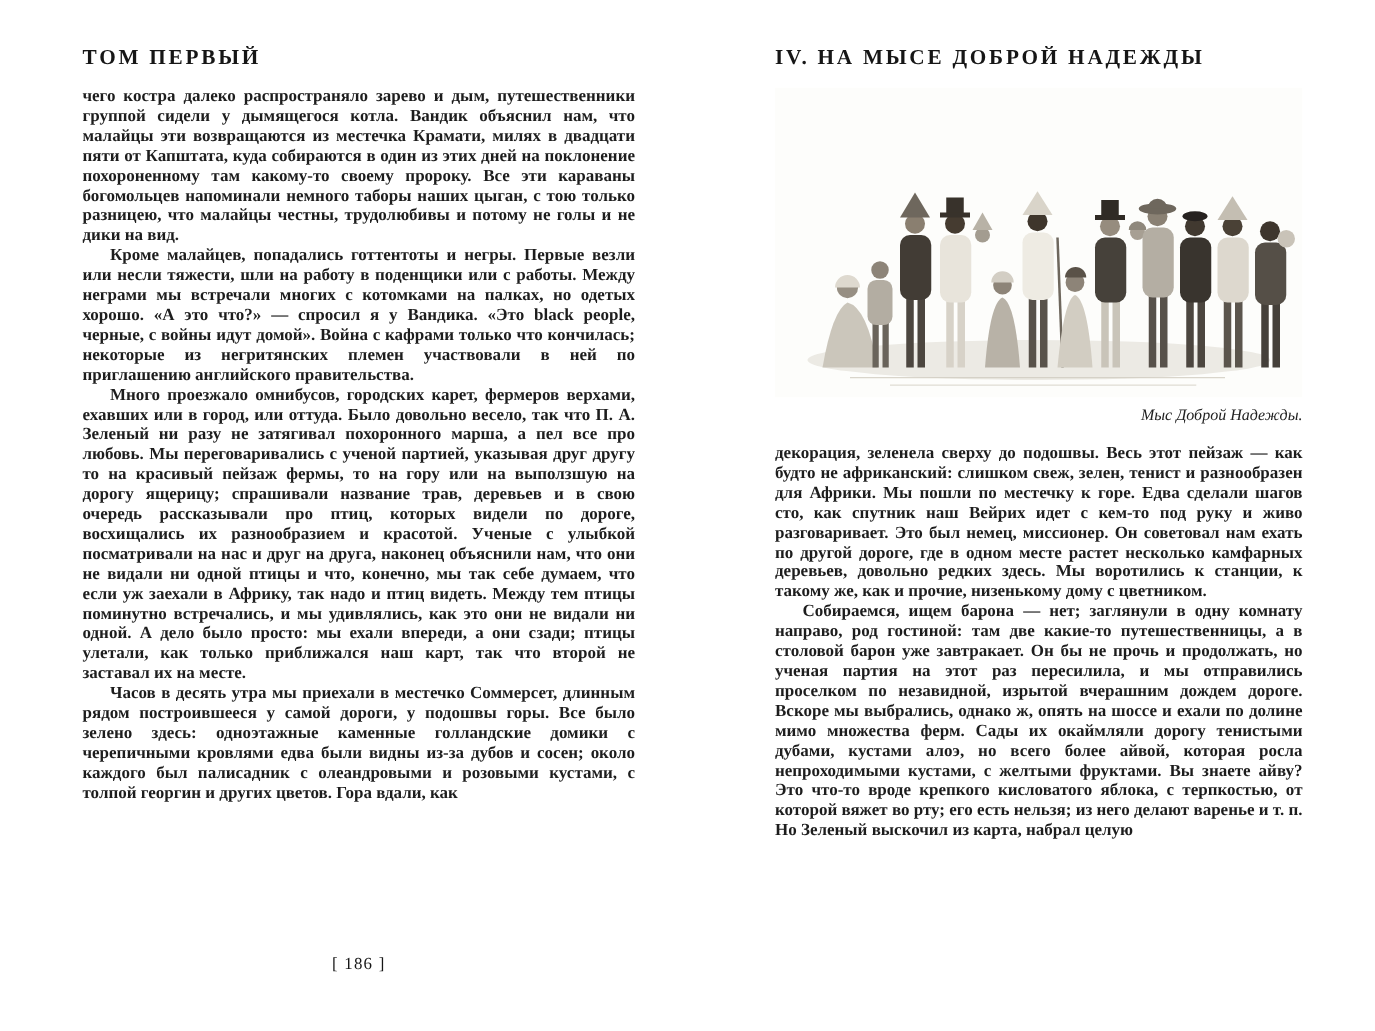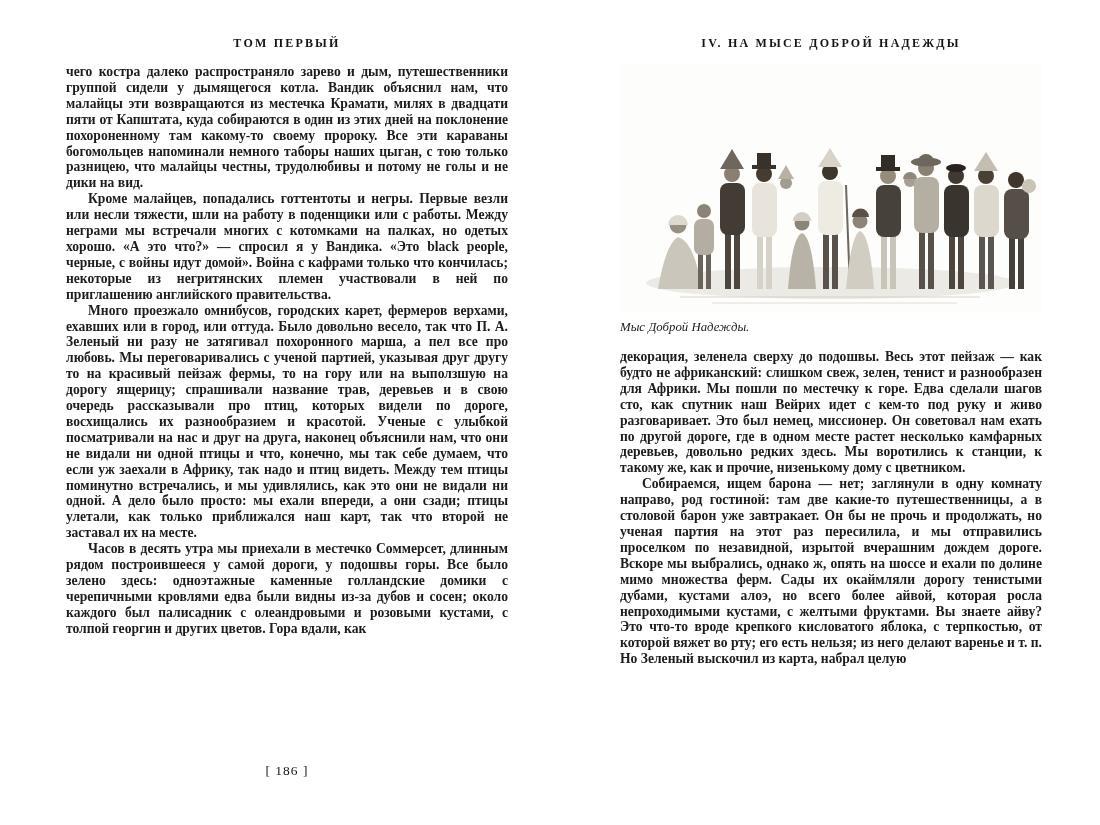--- a/index.html
+++ b/index.html
@@ -10,23 +10,22 @@
     font-family:"Liberation Serif", "DejaVu Serif", serif;
     overflow:hidden;
   }
   .spread { position:relative; width:1100px; height:825px; background:#ffffff; }
   .page { position:absolute; top:0; height:825px; }
   .page-left  { left:66px;  width:442px; }
   .page-right { left:620px; width:422px; }
 
   .running-head {
     padding-top:36px;
-    text-align:center;
     font-weight:bold;
-    font-size:12px;
+    font-size:17px;
     letter-spacing:2.2px;
     color:#161616;
   }
 
   .body-text {
     margin-top:13px;
     font-size:13.6px;
     line-height:15.9px;
     text-align:justify;
     color:#1d1d1d;
@@ -42,21 +41,21 @@
     font-size:13.5px;
     letter-spacing:1px;
     color:#161616;
   }
 
   .illustration { margin-top:14px; }
   .illustration svg { display:block; width:422px; height:248px; }
 
   .caption {
     margin-top:6px;
-    text-align:left;
+    text-align:right;
     font-style:italic;
     font-size:12.8px;
     line-height:17px;
     color:#222222;
   }
 </style>
 </head>
 <body>
 
 <div class="spread">

